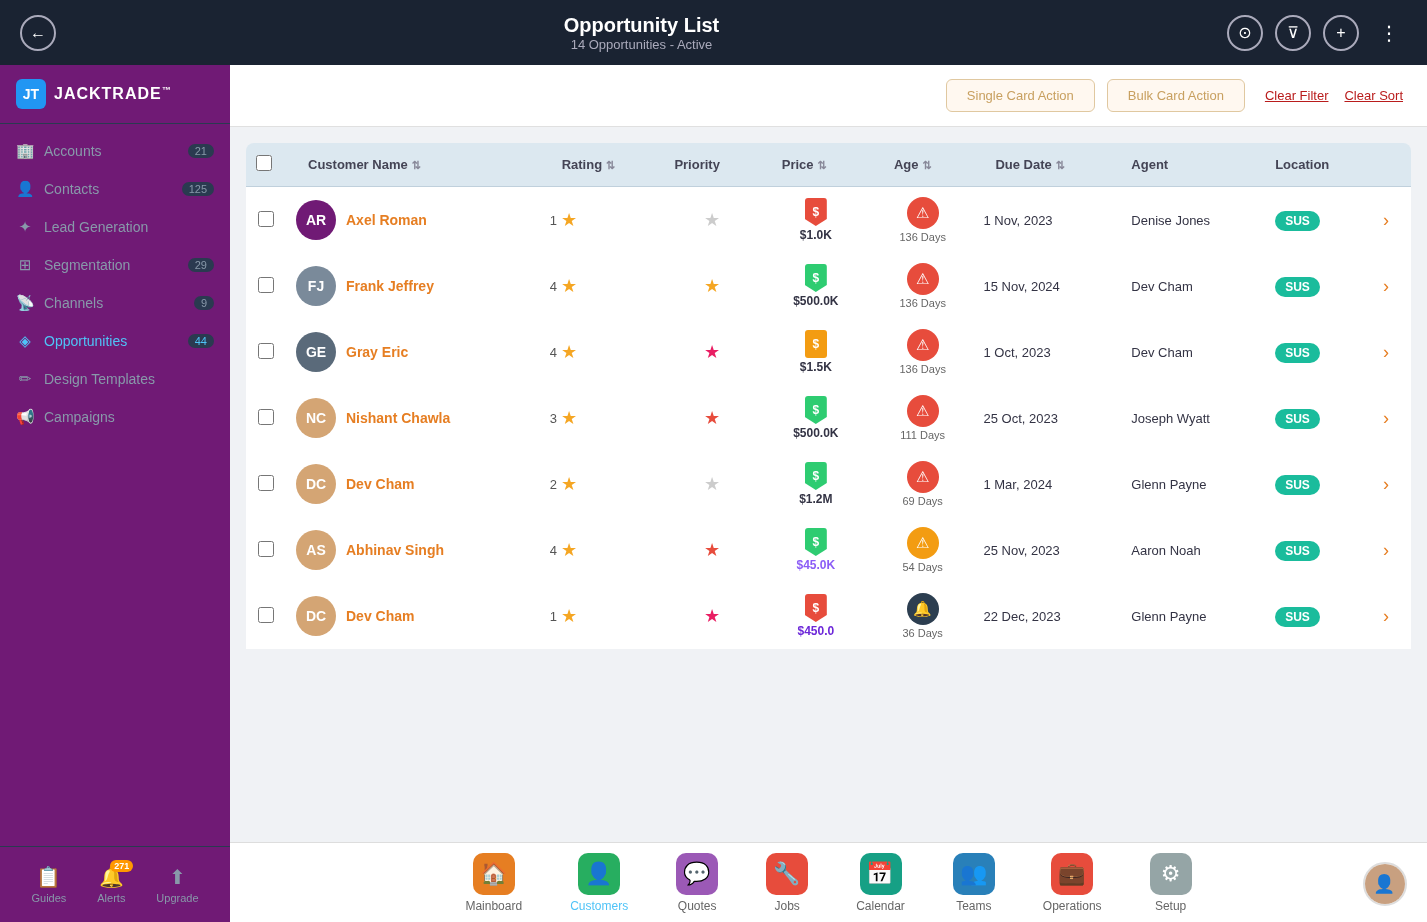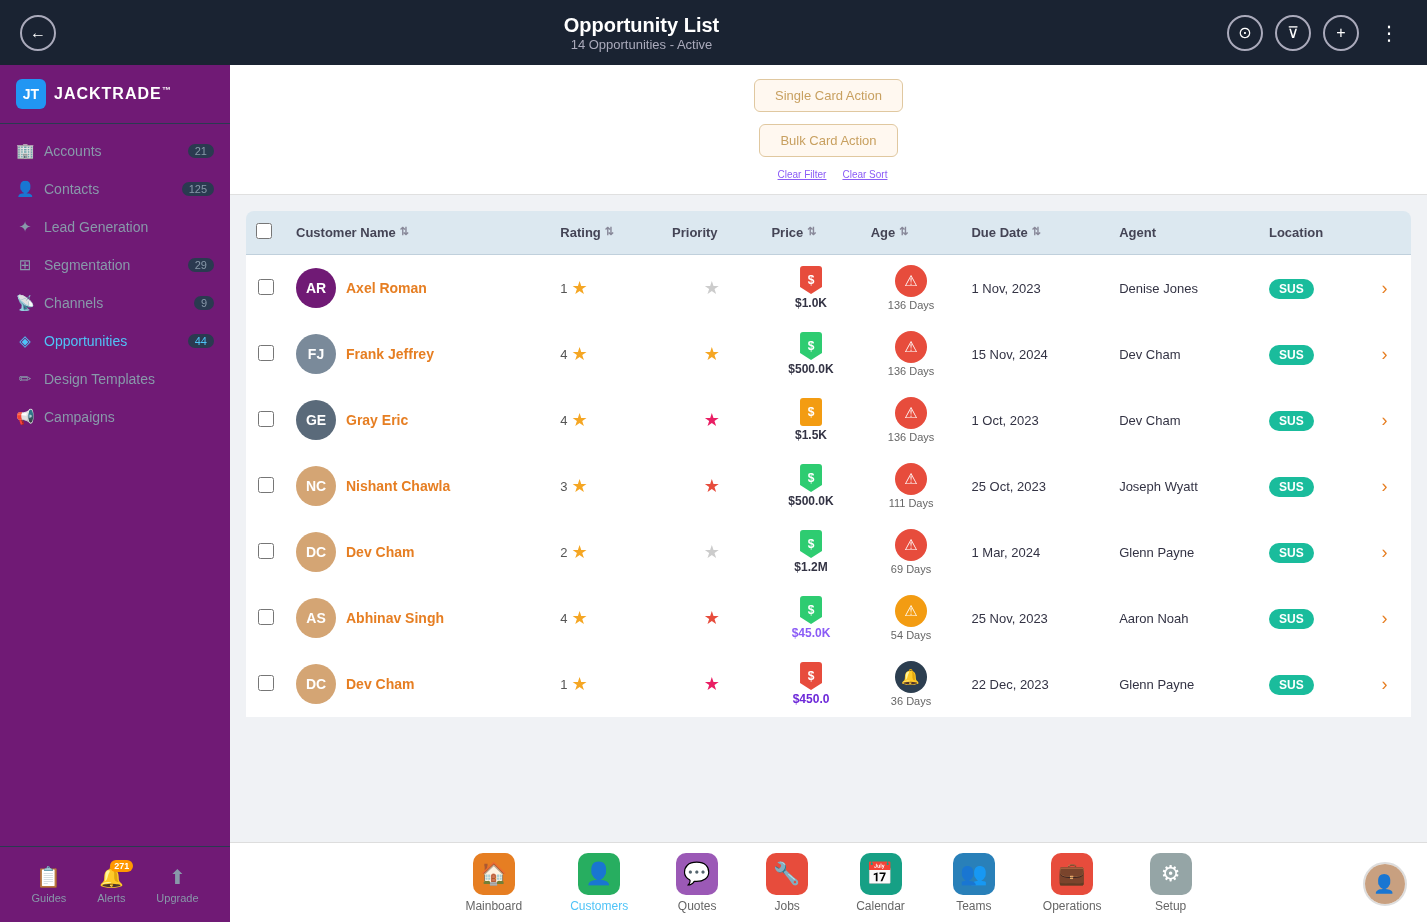--- a/index.html
+++ b/index.html
@@ -79,42 +79,42 @@
       font-size: 9px; padding: 1px 4px; font-weight: bold;
     }
 
     
     .content-area { flex: 1; display: flex; flex-direction: column; overflow: hidden; }
 
     
     .toolbar {
       background: white; padding: 14px 24px; display: flex;
       align-items: center; justify-content: flex-end; gap: 12px;
-      border-bottom: 1px solid #e0e0e0; flex-shrink: 0; flex-direction: column;
+      border-bottom: 1px solid #e0e0e0; flex-shrink: 0;
     }
     .toolbar-btn {
       padding: 8px 20px; border: 1px solid #e0c8a0; border-radius: 6px;
       background: #fff8f0; color: #c8a060; cursor: pointer; font-size: 13px;
     }
     .toolbar-links { display: flex; gap: 16px; margin-left: 8px; }
-    .toolbar-link { color: #8b5cf6; font-size: 10px; cursor: pointer; text-decoration: underline; }
+    .toolbar-link { color: #b91c1c; font-size: 13px; cursor: pointer; text-decoration: underline; }
 
     
     .table-container { flex: 1; overflow-y: auto; padding: 0 16px 16px; background: #f0f2f5; }
     .opportunity-table { width: 100%; border-collapse: separate; border-spacing: 0; margin-top: 16px; }
 
     .opportunity-table thead tr th {
       background: #dce8f0; padding: 12px 10px; text-align: left;
       font-size: 13px; color: #445; font-weight: 600;
       border-bottom: 1px solid #c0d0dc;
     }
     .opportunity-table thead tr th:first-child { border-radius: 8px 0 0 0; }
     .opportunity-table thead tr th:last-child { border-radius: 0 8px 0 0; }
 
-    .th-sortable { display: flex; align-items: flex-start; gap: 4px; cursor: pointer; }
+    .th-sortable { display: flex; align-items: flex-end; gap: 4px; cursor: pointer; margin-left: 12px; }
     .sort-icon { color: #889; font-size: 11px; }
 
     .opportunity-table tbody tr {
       background: white; border-bottom: 1px solid #e8ecf0;
     }
     .opportunity-table tbody tr td {
       padding: 10px 10px; font-size: 13px; color: #334;
       vertical-align: middle;
     }
 

